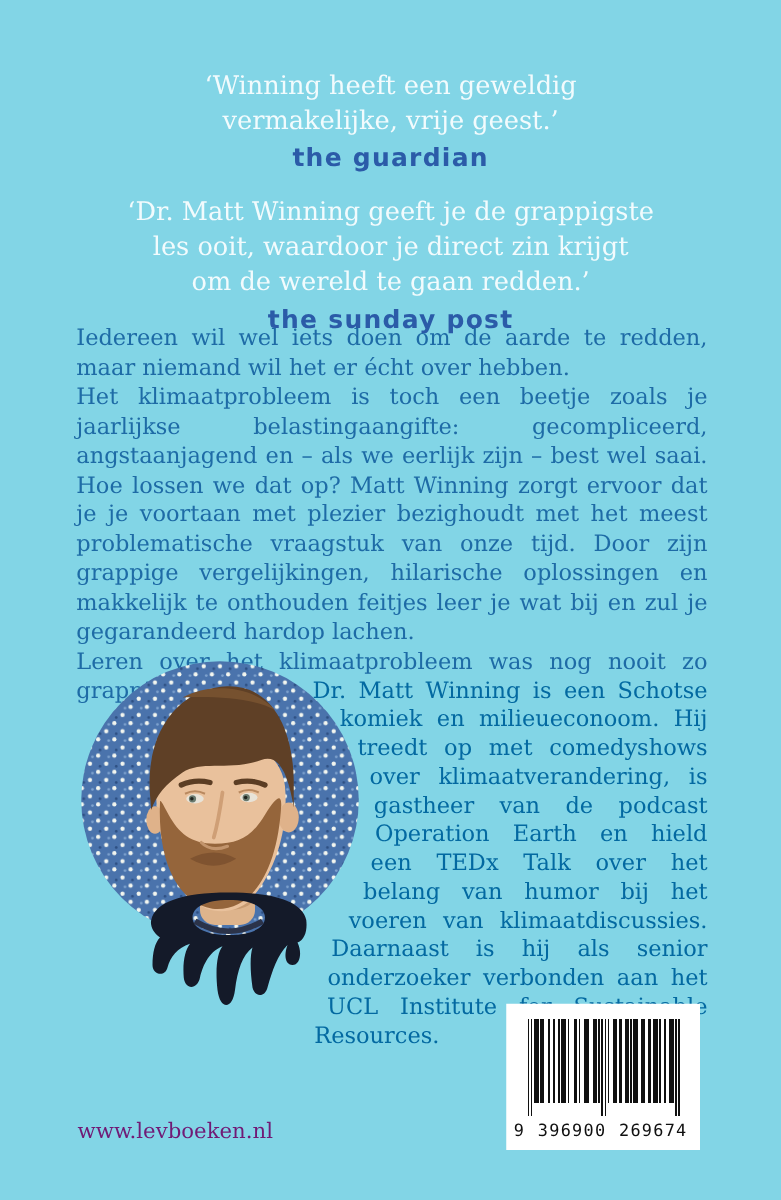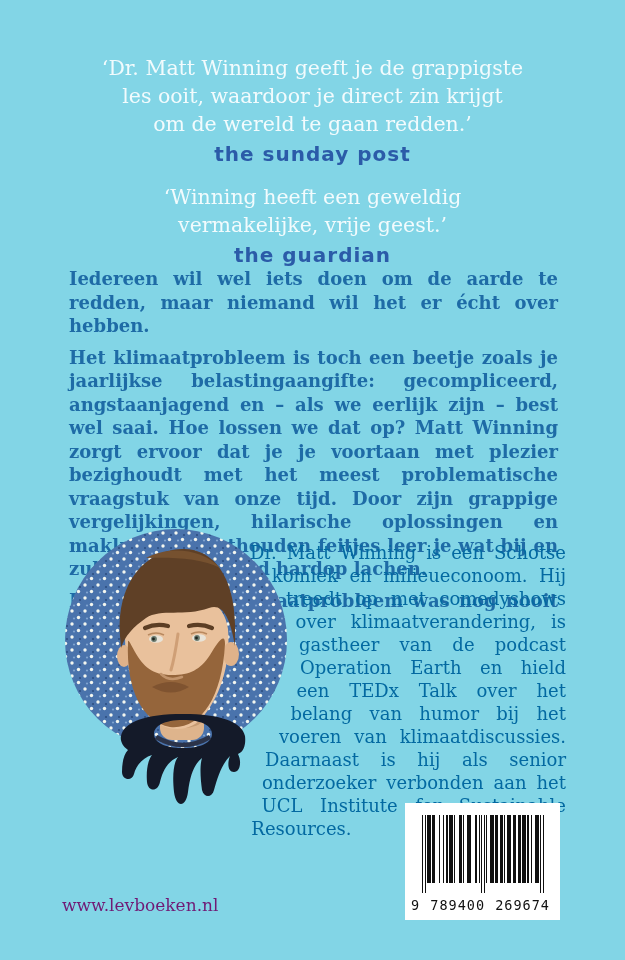--- a/index.html
+++ b/index.html
@@ -7,21 +7,21 @@
   #cover{position:relative;width:625px;height:960px;background:#82d5e6;overflow:hidden;}
 
   
   .quotes{position:absolute;top:54px;left:0;right:0;text-align:center;}
   .quote-text{white-space:pre-line;color:#f2fbfd;font-size:20.5px;line-height:28px;margin:0 auto;max-width:480px;}
   .quote-source{margin-top:3px;font-family:"DejaVu Sans","Liberation Sans",sans-serif;font-weight:bold;color:#2b5ba8;font-size:20px;letter-spacing:1px;line-height:26px;}
   .quote-block + .quote-block{margin-top:16px;}
 
   
   .blurb{position:absolute;top:259px;left:61px;width:505px;color:#1e6ba6;font-size:18px;line-height:23.5px;text-align:justify;}
-  .blurb p{margin:8px;font-weight:bold;}
+  .blurb p{margin:0;}
 
   
   .bio{position:absolute;top:541px;left:60px;width:506px;color:#0369a1;font-size:18px;line-height:23px;text-align:justify;}
   .photo-shape{float:left;width:250px;height:300px;
     shape-outside:polygon(0px 0px,100px 0px,150px 12px,185px 34px,210px 62px,224px 95px,228px 122px,220px 155px,205px 185px,192px 205px,186px 225px,190px 250px,180px 272px,160px 288px,120px 298px,0px 300px);
     shape-margin:12px;}
 
   .photo-svg{position:absolute;left:50px;top:524px;width:250px;height:300px;z-index:2;}
 
   
@@ -33,29 +33,29 @@
   
   .website{position:absolute;left:62px;top:895px;color:#701a75;font-size:17px;}
 </style>
 </head>
 <body>
 
 <div id="cover">
 
   <div class="quotes">
     <div class="quote-block">
+      <div class="quote-text">‘Winning heeft een geweldig
+vermakelijke, vrije geest.’</div>
+      <div class="quote-source">the guardian</div>
+    </div>
+    <div class="quote-block">
       <div class="quote-text">‘Dr. Matt Winning geeft je de grappigste
 les ooit, waardoor je direct zin krijgt
 om de wereld te gaan redden.’</div>
       <div class="quote-source">the sunday post</div>
-    </div>
-    <div class="quote-block">
-      <div class="quote-text">‘Winning heeft een geweldig
-vermakelijke, vrije geest.’</div>
-      <div class="quote-source">the guardian</div>
     </div>
   </div>
 
   <div class="blurb">
     <p>Iedereen wil wel iets doen om de aarde te redden, maar niemand wil het er écht over hebben.</p>
     <p>Het klimaatprobleem is toch een beetje zoals je jaarlijkse belastingaangifte: gecompliceerd, angstaanjagend en – als we eerlijk zijn – best wel saai. Hoe lossen we dat op? Matt Winning zorgt ervoor dat je je voortaan met plezier bezighoudt met het meest problematische vraagstuk van onze tijd. Door zijn grappige vergelijkingen, hilarische oplossingen en makkelijk te onthouden feitjes leer je wat bij en zul je gegarandeerd hardop lachen.</p>
     <p>Leren over het klimaatprobleem was nog nooit zo grappig!</p>
   </div>
 
   <svg class="photo-svg" viewBox="0 0 250 300">
@@ -168,20 +168,20 @@
         <rect x="82" y="0" width="1" height="66"></rect>
         <rect x="85" y="0" width="1" height="66"></rect>
         <rect x="88" y="0" width="1" height="66"></rect>
         <rect x="89" y="0" width="1" height="66"></rect>
         <rect x="90" y="0" width="1" height="66"></rect>
         <rect x="92" y="0" width="1" height="76"></rect>
         <rect x="94" y="0" width="1" height="76"></rect>
       </svg>
     <div class="barcode-digits">
       <span>9</span>
-      <span>789400</span>
+      <span>396900</span>
       <span>269674</span>
     </div>
   </div>
 
   <div class="website">www.levboeken.nl</div>
 
 </div>
 
 </body></html>

